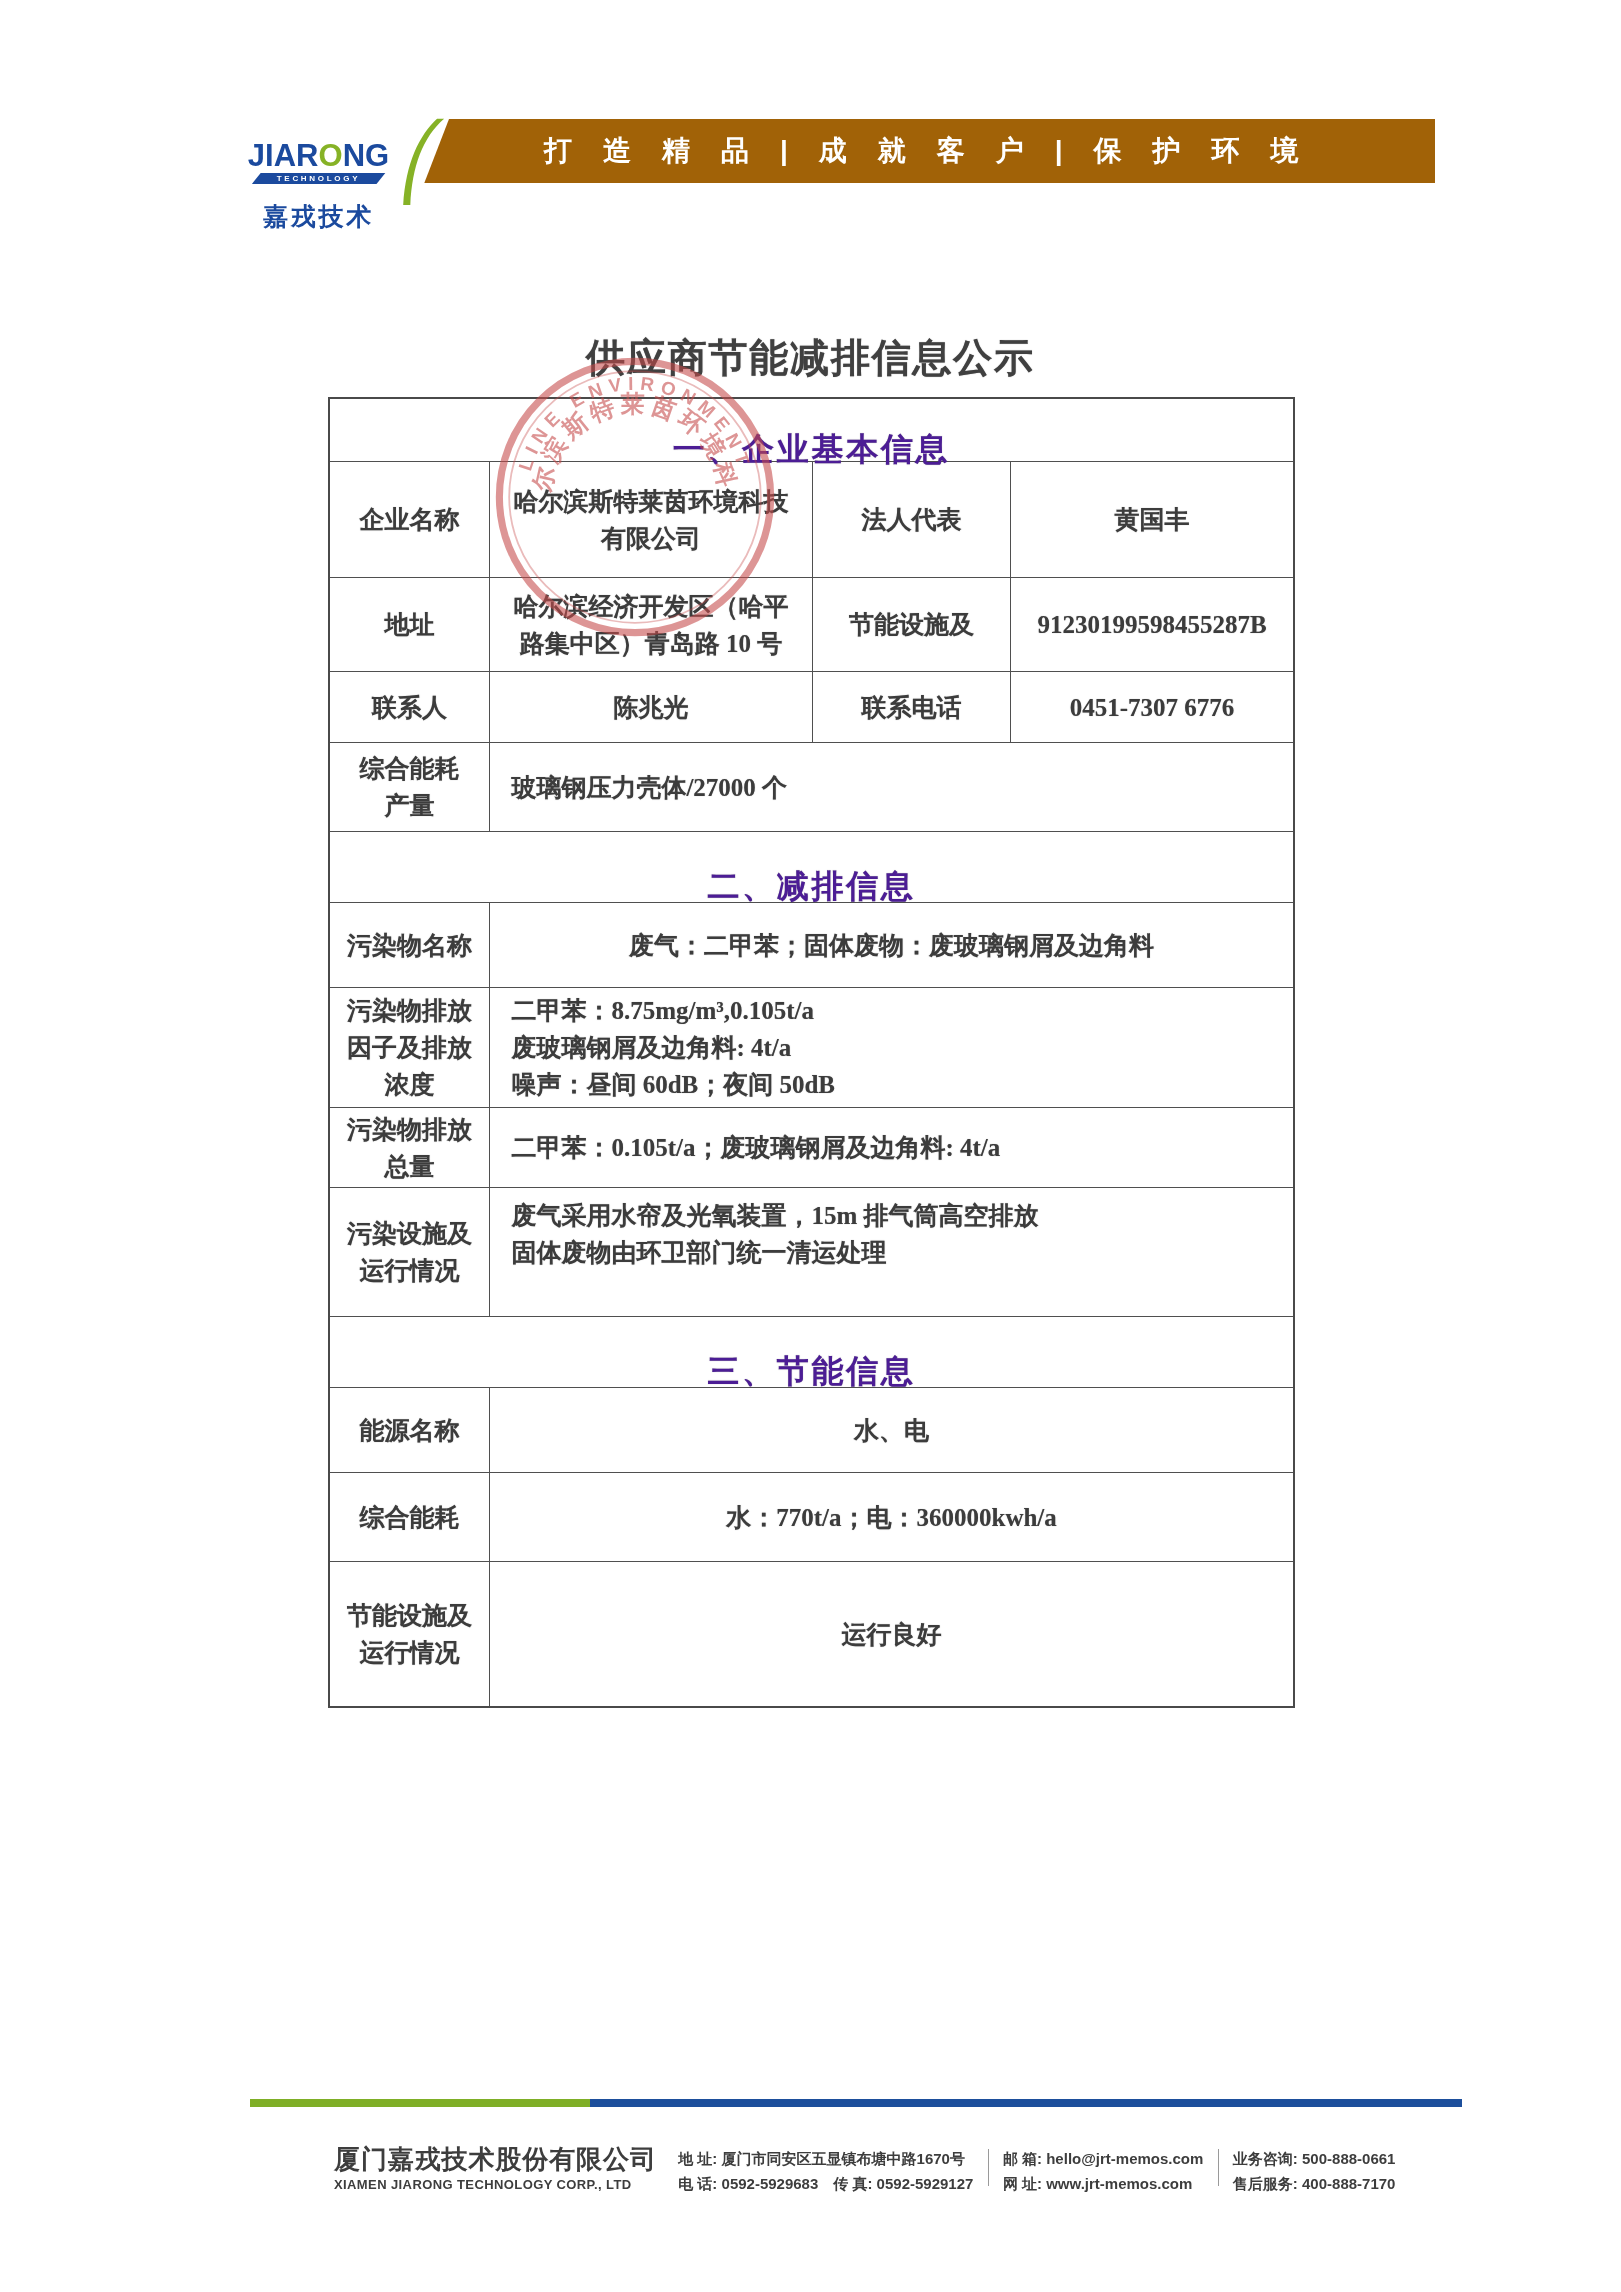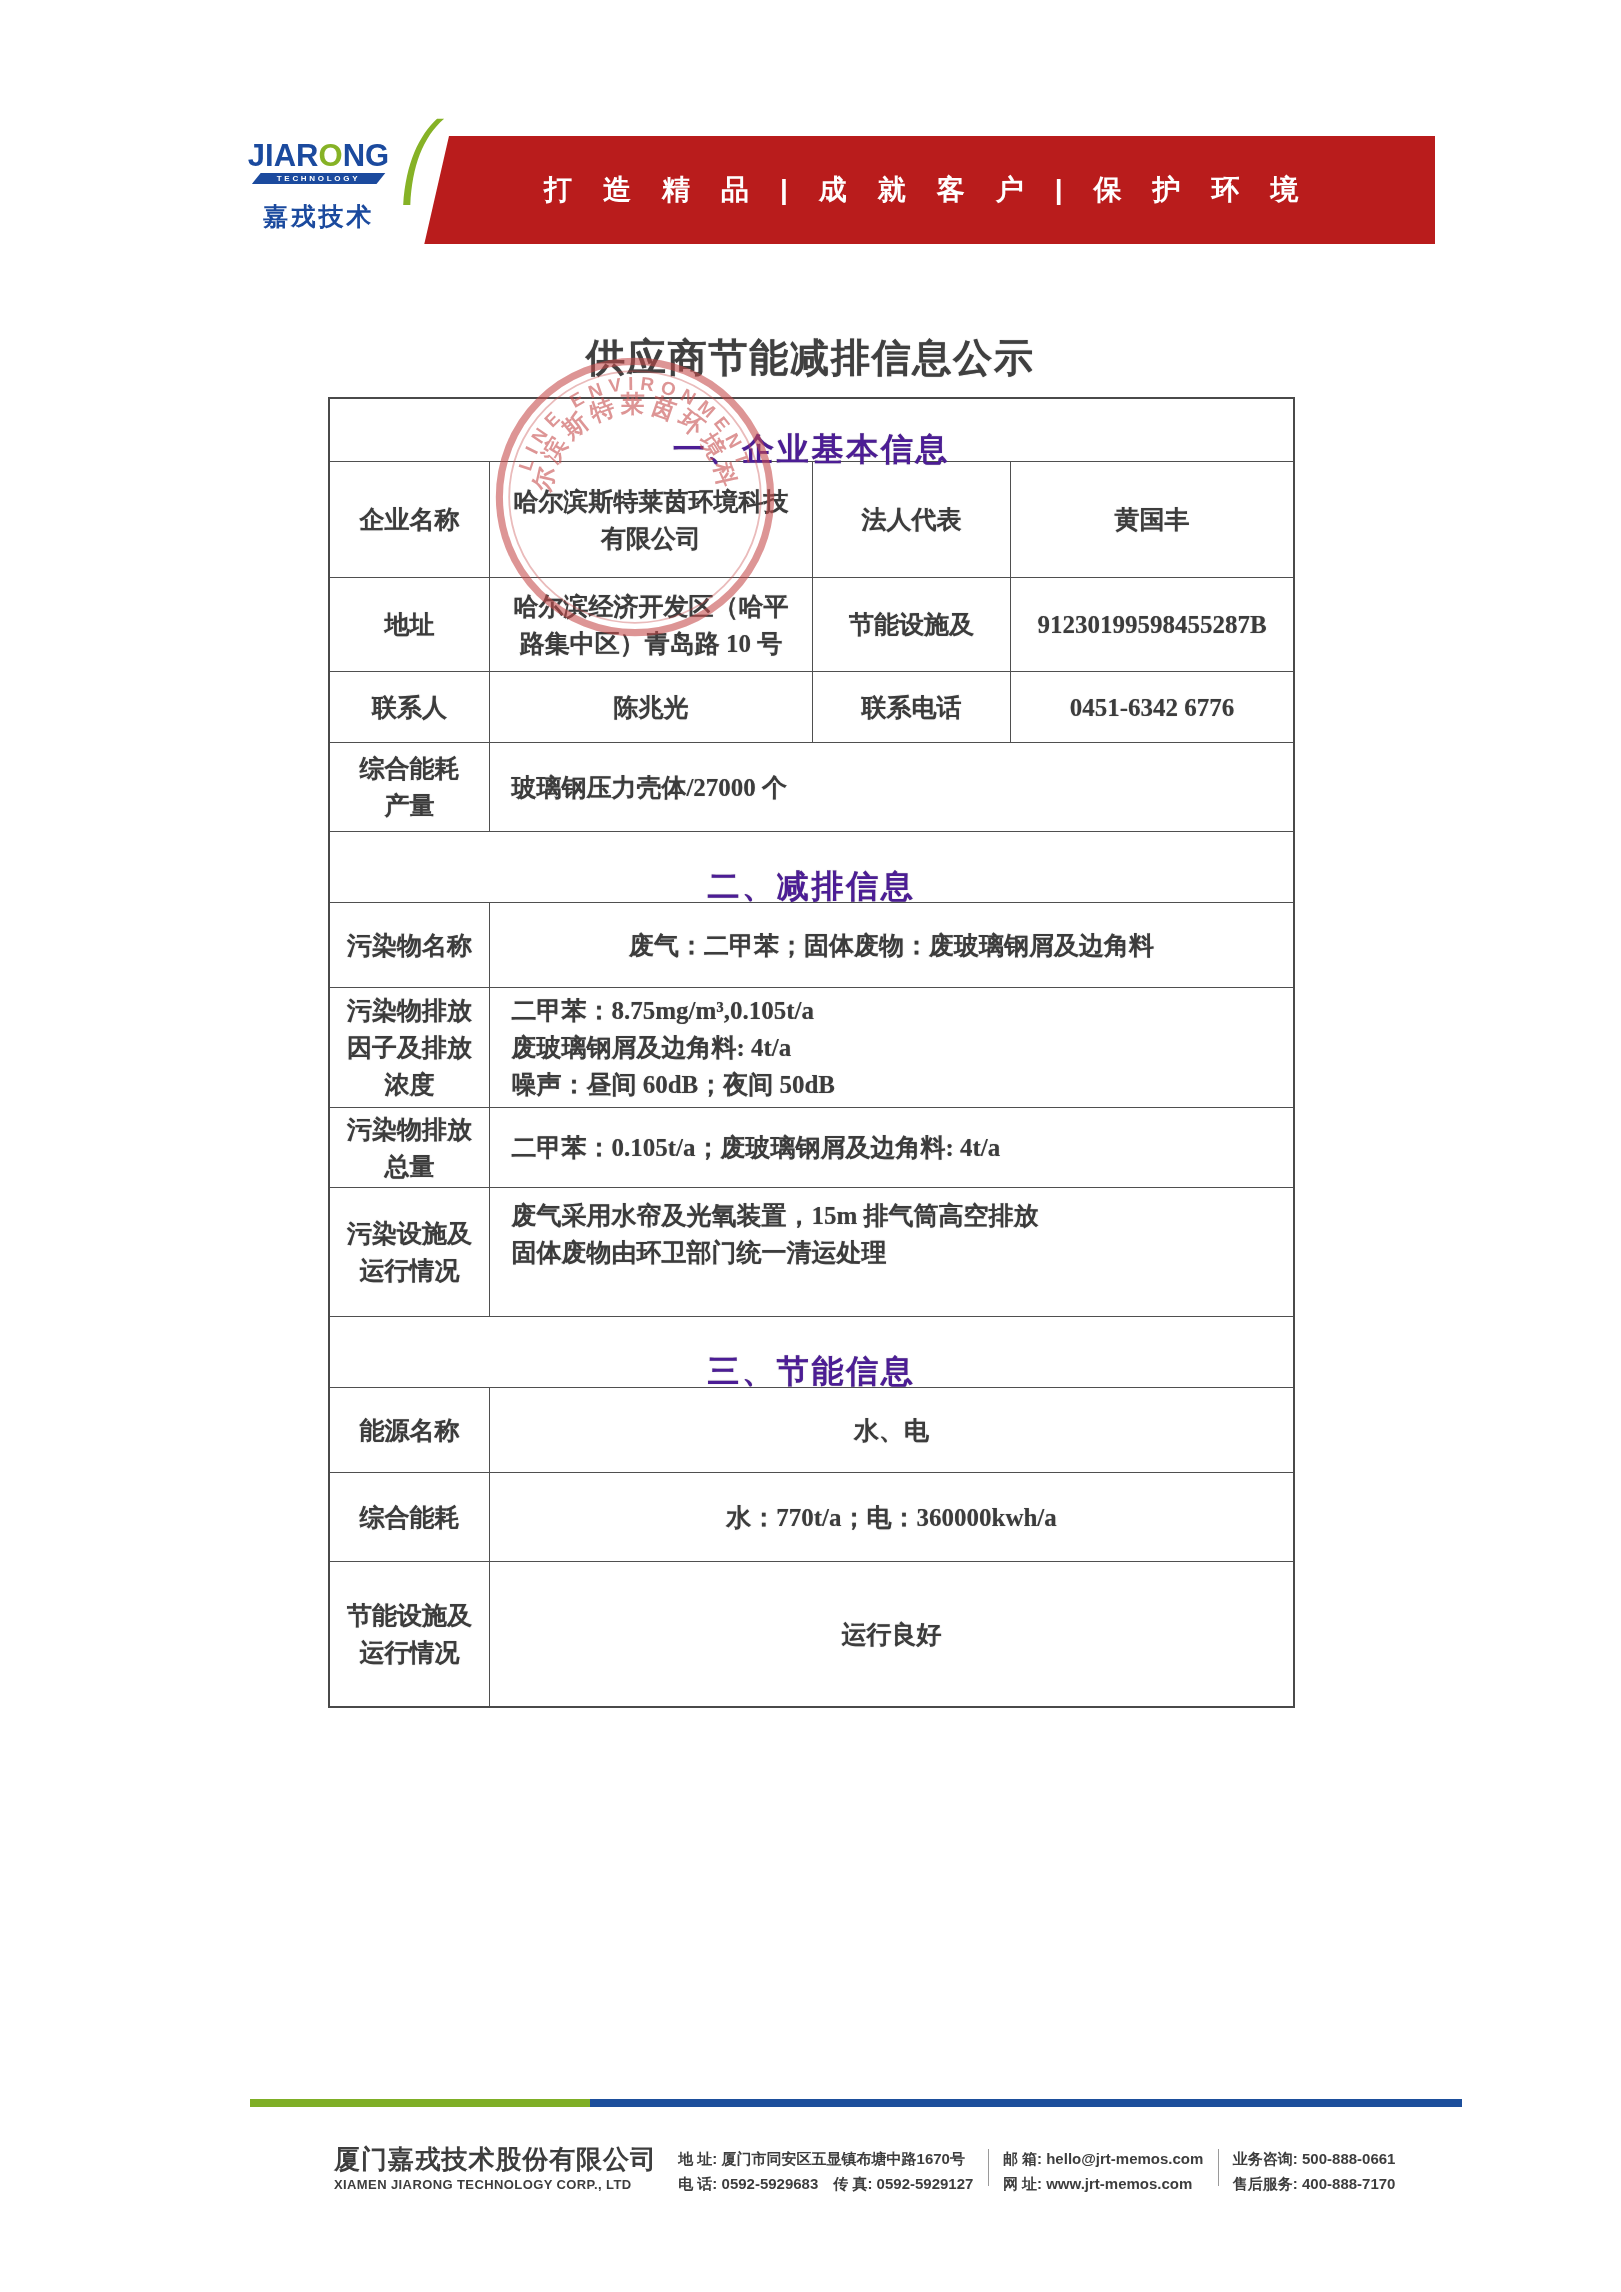--- a/index.html
+++ b/index.html
@@ -7,22 +7,22 @@
   .page{position:relative;width:1622px;height:2293px;background:#ffffff;overflow:hidden;margin:0 auto;}
 
   
   .logo{position:absolute;left:242px;top:141px;width:153px;text-align:center;}
   .logo-brand{font-family:"Liberation Sans",sans-serif;font-weight:bold;font-size:31px;line-height:30px;color:#1b4a9e;letter-spacing:0px;}
   .logo-brand .o{color:#86b226;}
   .logo-tech{margin:1.8px auto 0 auto;width:134px;height:11.6px;background:#1b4a9e;clip-path:polygon(7% 0,100% 0,93% 100%,0 100%);
              color:#ffffff;font-size:8px;letter-spacing:2.7px;line-height:11.6px;font-weight:bold;}
   .logo-cn{margin-top:16px;font-size:25px;font-weight:bold;color:#1b4a9e;letter-spacing:2.7px;}
 
-  .banner{position:absolute;left:419px;top:119px;width:1016px;height:108px;background:#b91c1c;
-          clip-path:polygon(30px 0,100% 0,100% 100%,5.3px 100%);display:flex;align-items:center;justify-content:center;margin-top:17px;}
+  .banner{position:absolute;left:419px;top:119px;width:1016px;height:64px;background:#a16207;
+          clip-path:polygon(30px 0,100% 0,100% 100%,5.3px 100%);display:flex;align-items:center;justify-content:center;}
   .banner-text{color:#ffffff;font-size:28px;font-weight:bold;letter-spacing:11.6px;white-space:nowrap;}
   .swoosh{position:absolute;left:403px;top:116px;}
 
   
   .doc{color:#383838;font-family:"Liberation Serif", serif;}
   .doc-title{position:absolute;left:325px;top:331px;width:971px;text-align:center;
              font-size:39px;font-weight:bold;color:#404040;letter-spacing:1.8px;
              text-shadow:0 0 0.9px rgba(50,50,50,.55);}
   .table{position:absolute;left:328px;top:397px;width:967px;border:2.7px solid #4a4a4a;box-sizing:border-box;
          text-shadow:0 0 0.9px rgba(60,60,60,.5);}
@@ -93,21 +93,21 @@
       <div class="cell c2">哈尔滨经济开发区（哈平
 路集中区）青岛路 10 号</div>
       <div class="cell c3">节能设施及</div>
       <div class="cell c4">91230199598455287B</div>
     </div>
 
     <div class="row" style="height:71px">
       <div class="cell c1">联系人</div>
       <div class="cell c2">陈兆光</div>
       <div class="cell c3">联系电话</div>
-      <div class="cell c4">0451-6342 6776</div>
+      <div class="cell c4">0451-7307 6776</div>
     </div>
 
     <div class="row" style="height:89px">
       <div class="cell c1">综合能耗
 产量</div>
       <div class="cell cmerge left">玻璃钢压力壳体/27000 个</div>
     </div>
 
     <div class="row" style="height:71px">
       <div class="cell sechead">二、减排信息</div>

